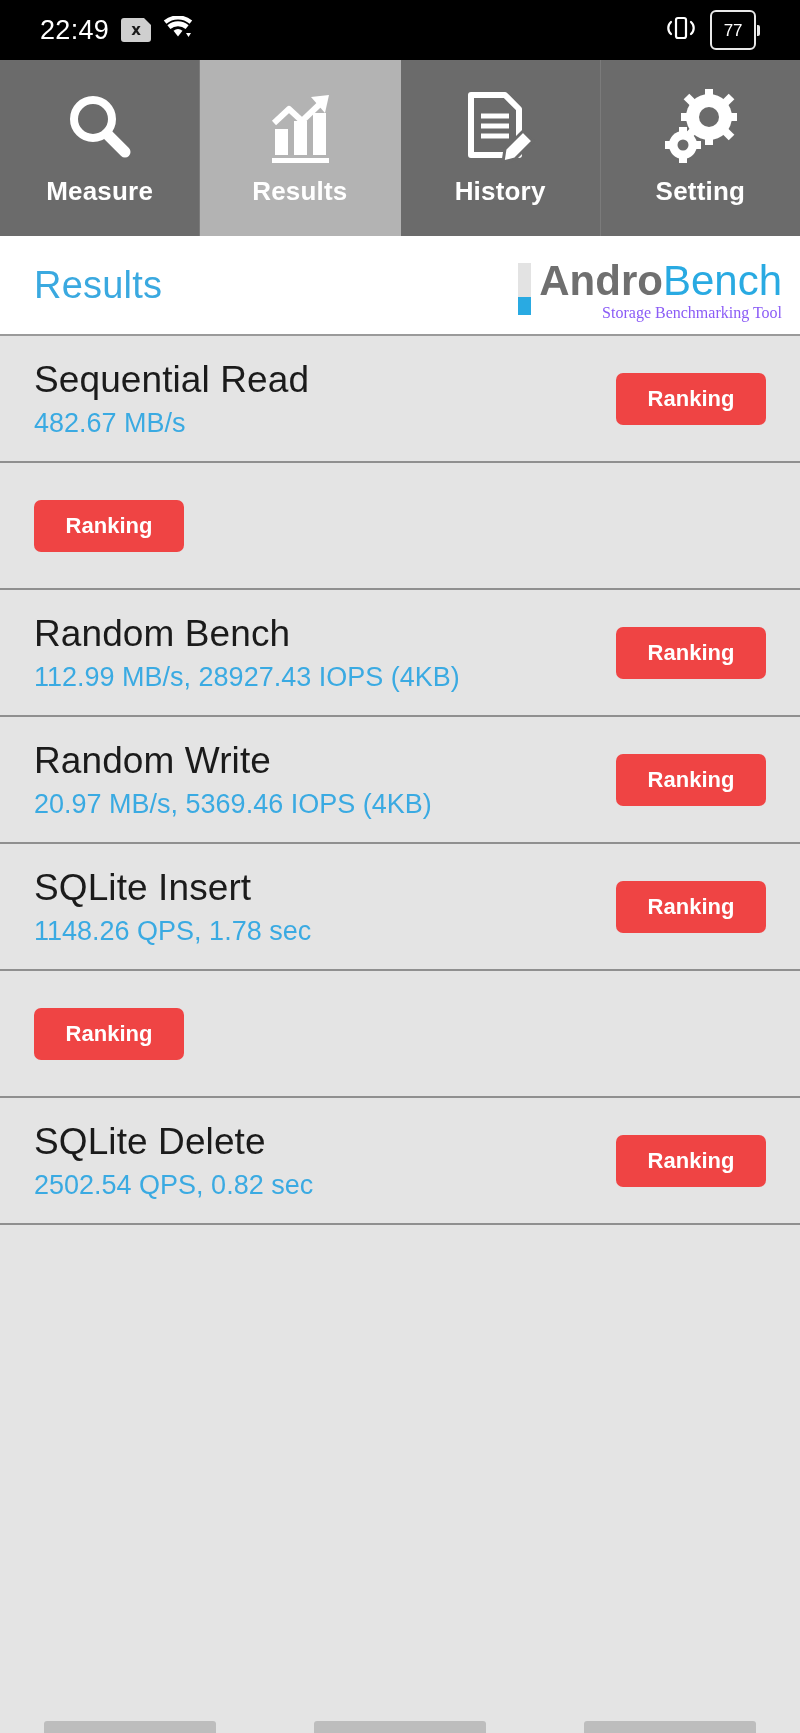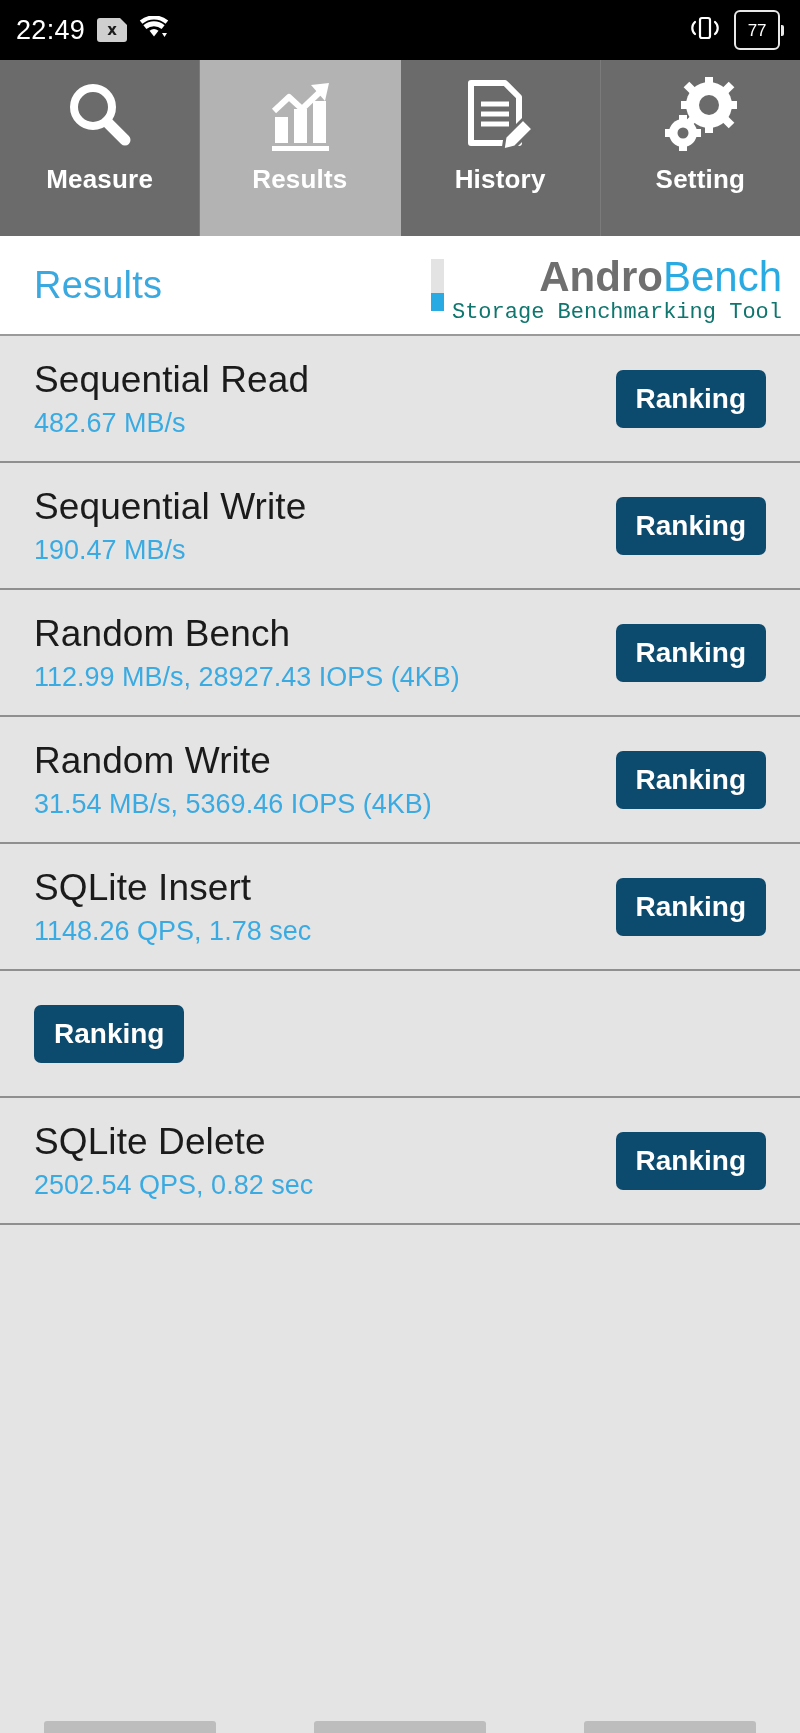--- a/index.html
+++ b/index.html
@@ -22,21 +22,21 @@
     flex-direction: column;
   }
 
   
   .status-bar {
     height: 60px;
     background: #000000;
     display: flex;
     align-items: center;
     justify-content: space-between;
-    padding: 0 16px;
+    padding: 0 40px;
     box-sizing: border-box;
     flex: 0 0 auto;
   }
   .status-left {
     display: flex;
     align-items: center;
     gap: 12px;
   }
   .status-right {
     display: flex;
@@ -113,21 +113,21 @@
     display: flex;
     flex: 0 0 auto;
     background: #6b6b6b;
   }
   .tab {
     flex: 1 1 0;
     display: flex;
     flex-direction: column;
     align-items: center;
     justify-content: flex-start;
-    padding-top: 14px;
+    padding-top: 26px;
     box-sizing: border-box;
     background: #6b6b6b;
     border-right: 1px solid #7b7b7b;
     position: relative;
   }
   .tab:last-child { border-right: none; }
   .tab.active {
     background: #b3b3b3;
     border-right-color: #b3b3b3;
   }
@@ -189,23 +189,23 @@
   }
   .logo-andro {
     color: #6f6f6f;
     font-weight: bold;
   }
   .logo-bench {
     color: #29aae2;
     font-weight: normal;
   }
   .logo-tagline {
-    color: #0f766e;
-    font-size: 22px;
-    font-family: Liberation Mono, monospace;
+    color: #8b5cf6;
+    font-size: 16px;
+    font-family: Liberation Serif, serif;
     margin-top: 1px;
     white-space: nowrap;
   }
 
   
   .results-list {
     flex: 1 1 auto;
     background: #e4e4e4;
     overflow: hidden;
   }
@@ -232,23 +232,23 @@
     letter-spacing: 0.1px;
   }
   .result-value {
     color: #3aaae2;
     font-size: 27px;
     font-family: "Liberation Sans", sans-serif;
     line-height: 36px;
     margin-top: 2px;
   }
   .ranking-button {
-    background: #0c4a6e;
+    background: #ef4444;
     color: #ffffff;
-    font-size: 28px;
+    font-size: 22px;
     font-weight: bold;
     font-family: "Liberation Sans", sans-serif;
     border: none;
     border-radius: 7px;
     padding: 13px 20px;
     min-width: 150px;
     text-align: center;
     cursor: pointer;
   }
 
@@ -400,39 +400,35 @@
 
     <div class="result-row">
       <div class="result-text">
         <span class="result-title">Sequential Read</span>
         <span class="result-value">482.67 MB/s</span>
       </div>
       <button class="ranking-button">Ranking</button>
     </div>
 
     <div class="result-row">
-      <div class="result-text">
-        <span class="result-title">Sequential Write</span>
-        <span class="result-value">190.47 MB/s</span>
-      </div>
       <button class="ranking-button">Ranking</button>
     </div>
 
     <div class="result-row">
       <div class="result-text">
         <span class="result-title">Random Bench</span>
         <span class="result-value">112.99 MB/s, 28927.43 IOPS (4KB)</span>
       </div>
       <button class="ranking-button">Ranking</button>
     </div>
 
     <div class="result-row">
       <div class="result-text">
         <span class="result-title">Random Write</span>
-        <span class="result-value">31.54 MB/s, 5369.46 IOPS (4KB)</span>
+        <span class="result-value">20.97 MB/s, 5369.46 IOPS (4KB)</span>
       </div>
       <button class="ranking-button">Ranking</button>
     </div>
 
     <div class="result-row">
       <div class="result-text">
         <span class="result-title">SQLite Insert</span>
         <span class="result-value">1148.26 QPS, 1.78 sec</span>
       </div>
       <button class="ranking-button">Ranking</button>

